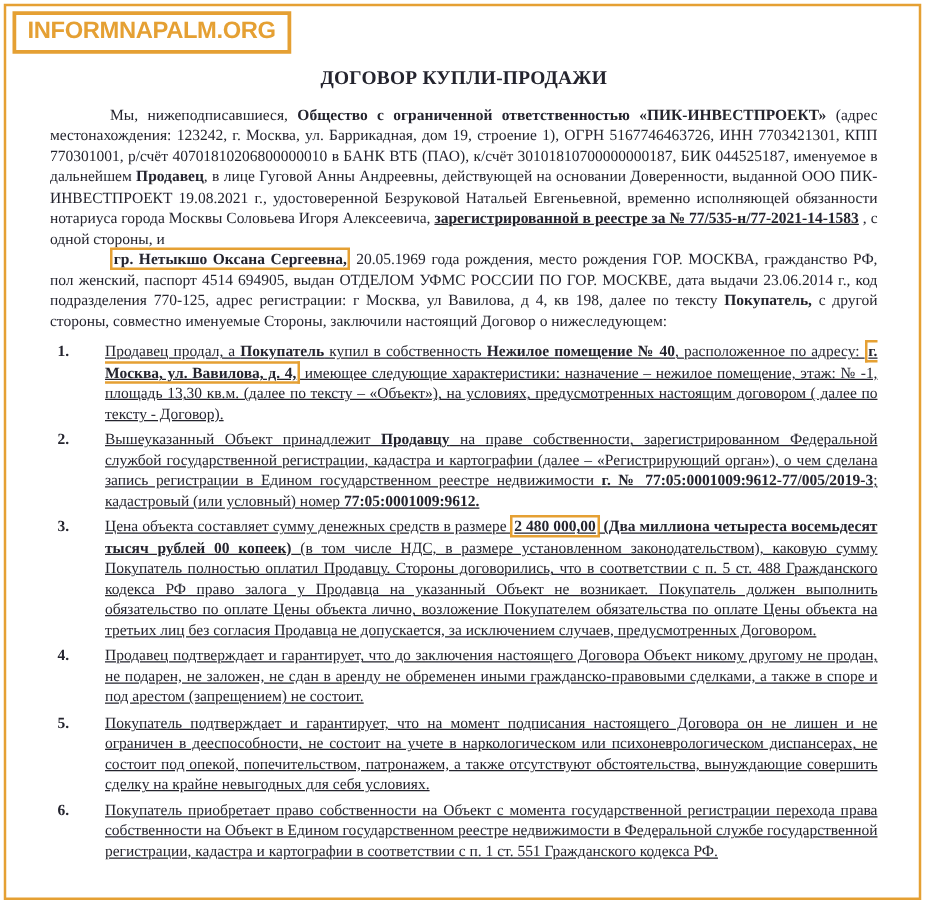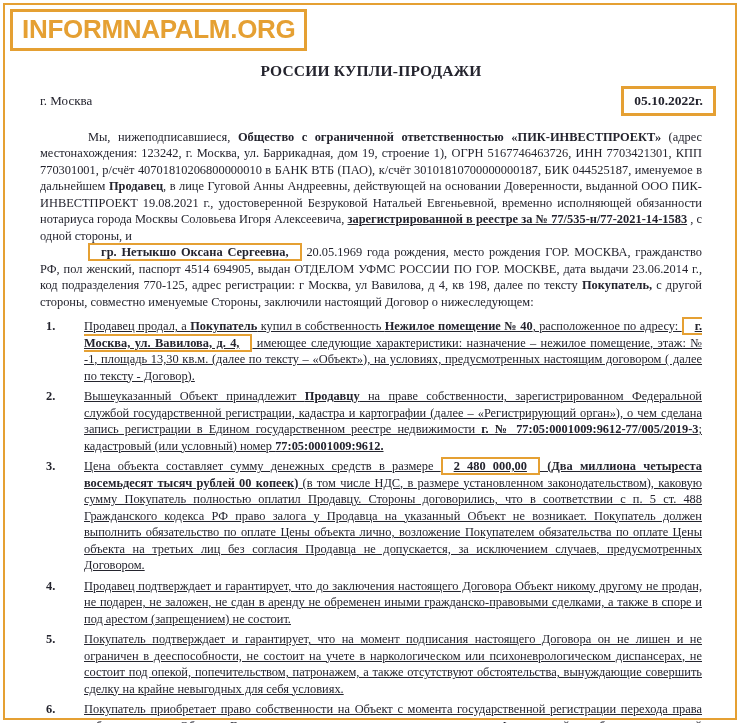--- a/index.html
+++ b/index.html
@@ -23,21 +23,21 @@
   .content{
     padding:5px 38px 0 40px;
     box-sizing:border-box;
   }
   .logo-badge{
     display:inline-block;
     border:3px solid var(--accent);
     color:var(--accent);
     font-family:"Liberation Sans", sans-serif;
     font-weight:bold;
-    font-size:26px;
+    font-size:19px;
     letter-spacing:-0.3px;
     padding:3px 9px 4px 9px;
     margin:4px 0 0 -30px;
     line-height:1.1;
   }
   .doc-title{
     text-align:center;
     font-weight:bold;
     font-size:15.5px;
     letter-spacing:0.2px;
@@ -82,38 +82,34 @@
   }
   .clause-text{
     flex:1;
     text-align:justify;
     text-decoration:underline;
   }
   span.b{font-weight:bold;}
   span.u{text-decoration:underline;font-weight:bold;}
   span.hl-box{
     border:2px solid var(--accent);
-    padding:0 11px;
+    padding:0 1px;
   }
 </style>
 </head>
 <body>
 
 <div class="page-frame"></div>
 
 <div class="content">
 
   <div class="logo-badge">INFORMNAPALM.ORG</div>
 
-  <div class="doc-title">РОССИИ КУПЛИ-ПРОДАЖИ</div>
+  <div class="doc-title">ДОГОВОР КУПЛИ-ПРОДАЖИ</div>
 
-  <div class="meta-row">
-    <span class="place">г. Москва</span>
-    <span class="date-badge">05.10.2022г.</span>
-  </div>
 
   <div class="preamble">
     <p><span>Мы, нижеподписавшиеся, </span><span class="b">Общество с ограниченной ответственностью «ПИК-ИНВЕСТПРОЕКТ»</span><span> (адрес местонахождения: 123242, г. Москва, ул. Баррикадная, дом 19, строение 1), ОГРН 5167746463726, ИНН 7703421301, КПП 770301001, р/счёт 40701810206800000010 в БАНК ВТБ (ПАО), к/счёт 30101810700000000187, БИК 044525187, именуемое в дальнейшем </span><span class="b">Продавец</span><span>, в лице Гуговой Анны Андреевны, действующей на основании Доверенности, выданной ООО ПИК-ИНВЕСТПРОЕКТ 19.08.2021 г., удостоверенной Безруковой Натальей Евгеньевной, временно исполняющей обязанности нотариуса города Москвы Соловьева Игоря Алексеевича, </span><span class="u">зарегистрированной в реестре за № 77/535-н/77-2021-14-1583</span><span> , с одной стороны, и</span></p>
     <p><span class="b hl-box">гр. Нетыкшо Оксана Сергеевна,</span><span> 20.05.1969 года рождения, место рождения ГОР. МОСКВА, гражданство РФ, пол женский, паспорт 4514 694905, выдан ОТДЕЛОМ УФМС РОССИИ ПО ГОР. МОСКВЕ, дата выдачи 23.06.2014 г., код подразделения 770-125, адрес регистрации: г Москва, ул Вавилова, д 4, кв 198, далее по тексту </span><span class="b">Покупатель,</span><span> с другой стороны, совместно именуемые Стороны, заключили настоящий Договор о нижеследующем:</span></p>
   </div>
 
   <div class="clauses">
     <div class="clause">
       <div class="clause-num">1.</div>
       <div class="clause-text"><span>Продавец продал, а </span><span class="b">Покупатель</span><span> купил в собственность </span><span class="b">Нежилое помещение № 40</span><span>, расположенное по адресу: </span><span class="b hl-box">г. Москва, ул. Вавилова, д. 4,</span><span> имеющее следующие характеристики: назначение – нежилое помещение, этаж: № -1, площадь 13,30 кв.м. (далее по тексту – «Объект»), на условиях, предусмотренных настоящим договором ( далее по тексту - Договор).</span></div>

